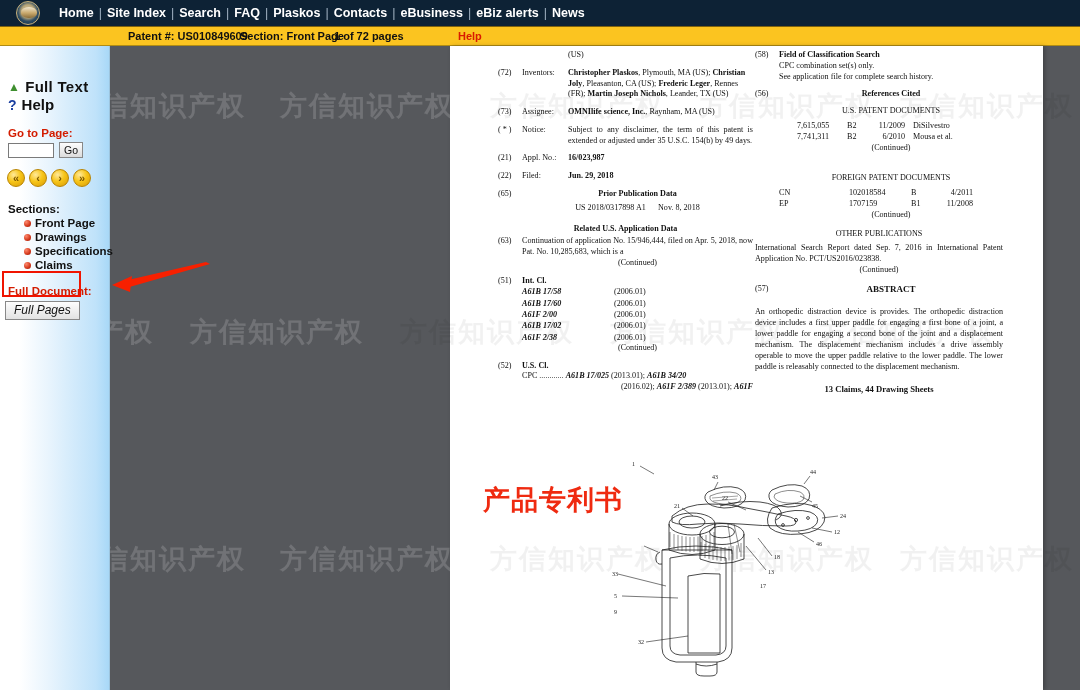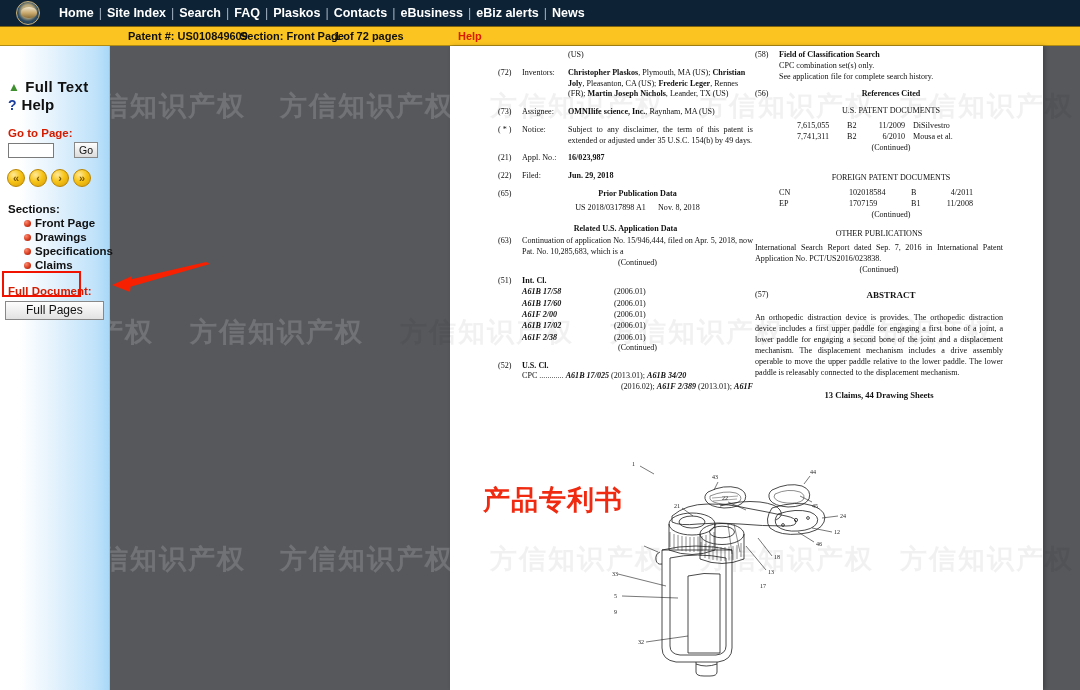--- a/index.html
+++ b/index.html
@@ -59,21 +59,21 @@
     position: absolute; left: 0; top: 46px; width: 110px; height: 644px;
     background: linear-gradient(to right, #ffffff 0%, #ffffff 18%, #e8f4fd 45%, #bfe2fa 88%, #a8d8f7 100%);
     border-right: 1px solid #9dc4dd;
   }
   .sb-row { display: flex; align-items: center; padding-left: 8px; }
   .sb-fulltext { margin-top: 32px; font-size: 15px; font-weight: bold; color: #111; letter-spacing: .3px; }
   .sb-help { margin-top: 1px; font-size: 15px; font-weight: bold; color: #111; }
   .caret-icon { color: #3f8f2f; font-size: 12px; margin-right: 5px; line-height: 1; }
   .q-icon { color: #1a3fa0; font-size: 14px; font-weight: bold; margin-right: 5px; line-height: 1; }
   .gotopage { margin-top: 14px; padding-left: 8px; font-size: 11.5px; font-weight: bold; color: #d31c00; }
-  .gotorow { margin-top: 3px; padding-left: 8px; display: flex; align-items: center; gap: 20px; }
+  .gotorow { margin-top: 3px; padding-left: 8px; display: flex; align-items: center; gap: 5px; }
   .page-input {
     width: 46px; height: 15px; border: 1px solid #7a7a7a; background: #fff;
     font-family: "Liberation Sans", sans-serif; font-size: 10px; padding: 0 2px;
   }
   .go-btn {
     height: 16px; min-width: 24px; padding: 0 4px;
     border: 1px solid #888; background: linear-gradient(#fdfdfd,#dcdcdc);
     font-size: 10.5px; font-family: "Liberation Sans", sans-serif; color: #111; cursor: pointer;
   }
   .arrowrow { margin-top: 11px; padding-left: 7px; display: flex; gap: 4px; }
@@ -90,23 +90,23 @@
   }
   .sections-hd { margin-top: 16px; padding-left: 8px; font-size: 11.5px; font-weight: bold; color: #111; }
   .sec-item { padding-left: 24px; margin-top: 2px; display: flex; align-items: center; font-size: 11.5px; font-weight: bold; color: #111; }
   .bullet {
     width: 7px; height: 7px; border-radius: 50%; margin-right: 4px; flex: none;
     background: radial-gradient(circle at 32% 30%, #ff8a6e 0%, #d1361a 60%, #8f1c08 100%);
   }
   .fulldoc-hd { margin-top: 14px; padding-left: 8px; font-size: 11.5px; font-weight: bold; color: #d31c00; }
   .fullpages-wrap { margin-top: 3px; padding-left: 5px; }
   .fullpages-btn {
-    height: 19px; padding: 0 20px;
+    height: 19px; padding: 0 8px;
     border: 1px solid #888; background: linear-gradient(#fdfdfd,#e2e2e2);
-    font-size: 12px; font-family: "Liberation Sans", sans-serif; color: #111; cursor: pointer;
+    font-size: 12px; font-family: "Liberation Sans", sans-serif; color: #111; cursor: pointer; font-style: italic;
   }
   
   .redbox {
     position: absolute; left: 2px; top: 271px; width: 79px; height: 26px;
     border: 2px solid #f01400; pointer-events: none;
   }
 
   
   .redarrow { position: absolute; left: 78px; top: 262px; width: 132px; height: 36px; pointer-events: none; }
 
@@ -379,21 +379,21 @@
           </div>
         </div>
 
         <div style="font-size:8.1px">
           <div class="ctr" style="margin:8px 0 5px">OTHER PUBLICATIONS</div>
           <div class="just" style="line-height:1.35">International Search Report dated Sep. 7, 2016 in International Patent Application No. PCT/US2016/023838.</div>
           <div class="ctr">(Continued)</div>
         </div>
 
 
-        <div class="fld" style="margin-top:16px">
+        <div class="fld" style="margin-top:10px">
           <div class="num">(57)</div>
           <div class="val">
             <div class="hd" style="font-size:9px">ABSTRACT</div>
           </div>
         </div>
         <div class="abs-body">An orthopedic distraction device is provides. The orthopedic distraction device includes a first upper paddle for engaging a first bone of a joint, a lower paddle for engaging a second bone of the joint and a displacement mechanism. The displacement mechanism includes a drive assembly operable to move the upper paddle relative to the lower paddle. The lower paddle is releasably connected to the displacement mechanism.</div>
         <div class="claims-line">13 Claims, 44 Drawing Sheets</div>
       </div>
     </div>
 

